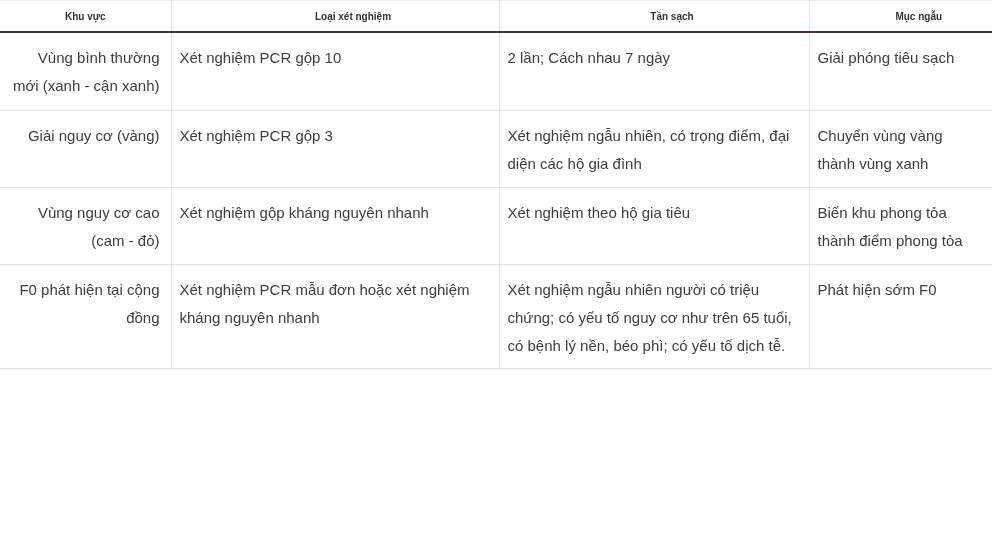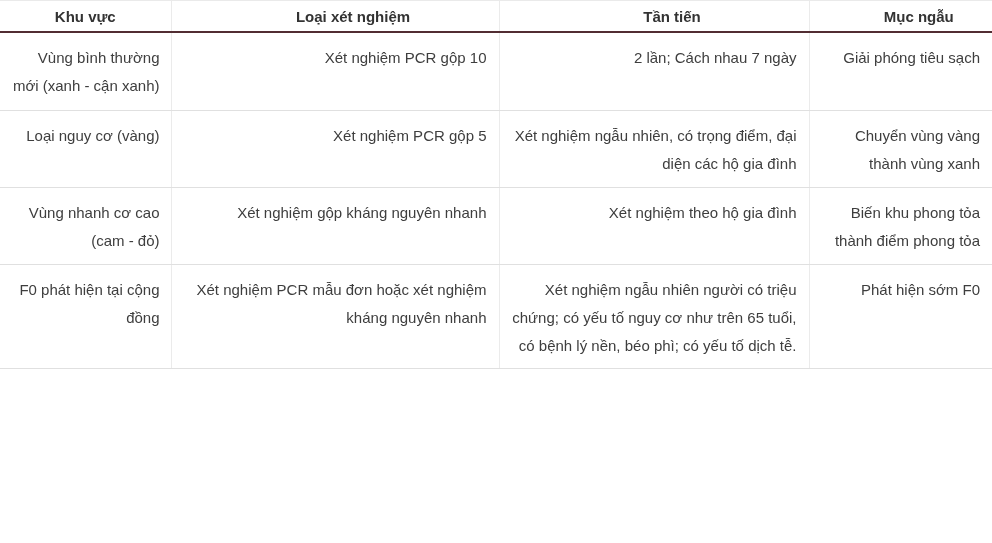--- a/index.html
+++ b/index.html
@@ -23,40 +23,40 @@
   
   col.c1 { width: 171px; }
   col.c2 { width: 328px; }
   col.c3 { width: 310px; }
   col.c4 { width: 183px; }
 
   thead th {
     height: 30px;
     vertical-align: middle;
     text-align: center;
-    font-size: 15px;
+    font-size: 10px;
     font-weight: 700;
     color: #333333;
     border-top: 1px solid #eaeaea;
     border-bottom: 2px solid #522d32;
     padding: 0 8px;
     background: #ffffff;
   }
   th + th, td + td {
     border-left: 1px solid #ebebeb;
     padding-left: 44px;
   }
   tbody td {
     vertical-align: top;
     font-size: 15px;
     line-height: 28px;
     color: #3e3e3e;
     border-bottom: 1px solid #e0e0e0;
     padding: 11px 12px 8px 8px;
-    text-align: right;
+    text-align: left;
     word-wrap: break-word;
   }
   tbody td:first-child {
     text-align: right;
     padding-right: 11px;
     padding-left: 12px;
     margin-top: 20px;
   }
   
   tr.r1 { height: 78px; }
@@ -74,41 +74,41 @@
     <colgroup>
       <col class="c1">
         <col class="c2">
         <col class="c3">
         <col class="c4">
     </colgroup>
     <thead>
       <tr>
         <th>Khu vực</th>
         <th>Loại xét nghiệm</th>
-        <th>Tần tiến</th>
+        <th>Tần sạch</th>
         <th>Mục ngẫu</th>
       </tr>
     </thead>
     <tbody>
       <tr class="r1">
         <td>Vùng bình thường mới (xanh - cận xanh)</td>
         <td>Xét nghiệm PCR gộp 10</td>
         <td>2 lần; Cách nhau 7 ngày</td>
         <td>Giải phóng tiêu sạch</td>
       </tr>
       <tr class="r2">
-        <td>Loại nguy cơ (vàng)</td>
-        <td>Xét nghiệm PCR gộp 5</td>
+        <td>Giải nguy cơ (vàng)</td>
+        <td>Xét nghiệm PCR gộp 3</td>
         <td>Xét nghiệm ngẫu nhiên, có trọng điểm, đại diện các hộ gia đình</td>
         <td>Chuyển vùng vàng thành vùng xanh</td>
       </tr>
       <tr class="r3">
-        <td>Vùng nhanh cơ cao (cam - đỏ)</td>
+        <td>Vùng nguy cơ cao (cam - đỏ)</td>
         <td>Xét nghiệm gộp kháng nguyên nhanh</td>
-        <td>Xét nghiệm theo hộ gia đình</td>
+        <td>Xét nghiệm theo hộ gia tiêu</td>
         <td>Biến khu phong tỏa thành điểm phong tỏa</td>
       </tr>
       <tr class="r6">
         <td>F0 phát hiện tại cộng đồng</td>
         <td>Xét nghiệm PCR mẫu đơn hoặc xét nghiệm kháng nguyên nhanh</td>
         <td>Xét nghiệm ngẫu nhiên người có triệu chứng; có yếu tố nguy cơ như trên 65 tuổi, có bệnh lý nền, béo phì; có yếu tố dịch tễ.</td>
         <td>Phát hiện sớm F0</td>
       </tr>
     </tbody>
   </table>

